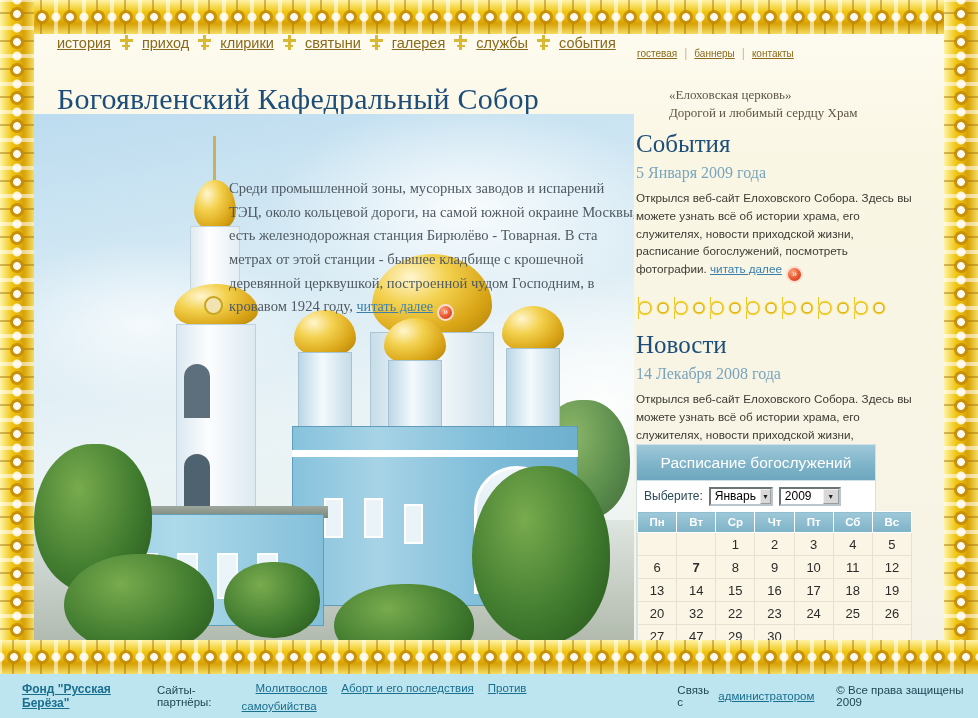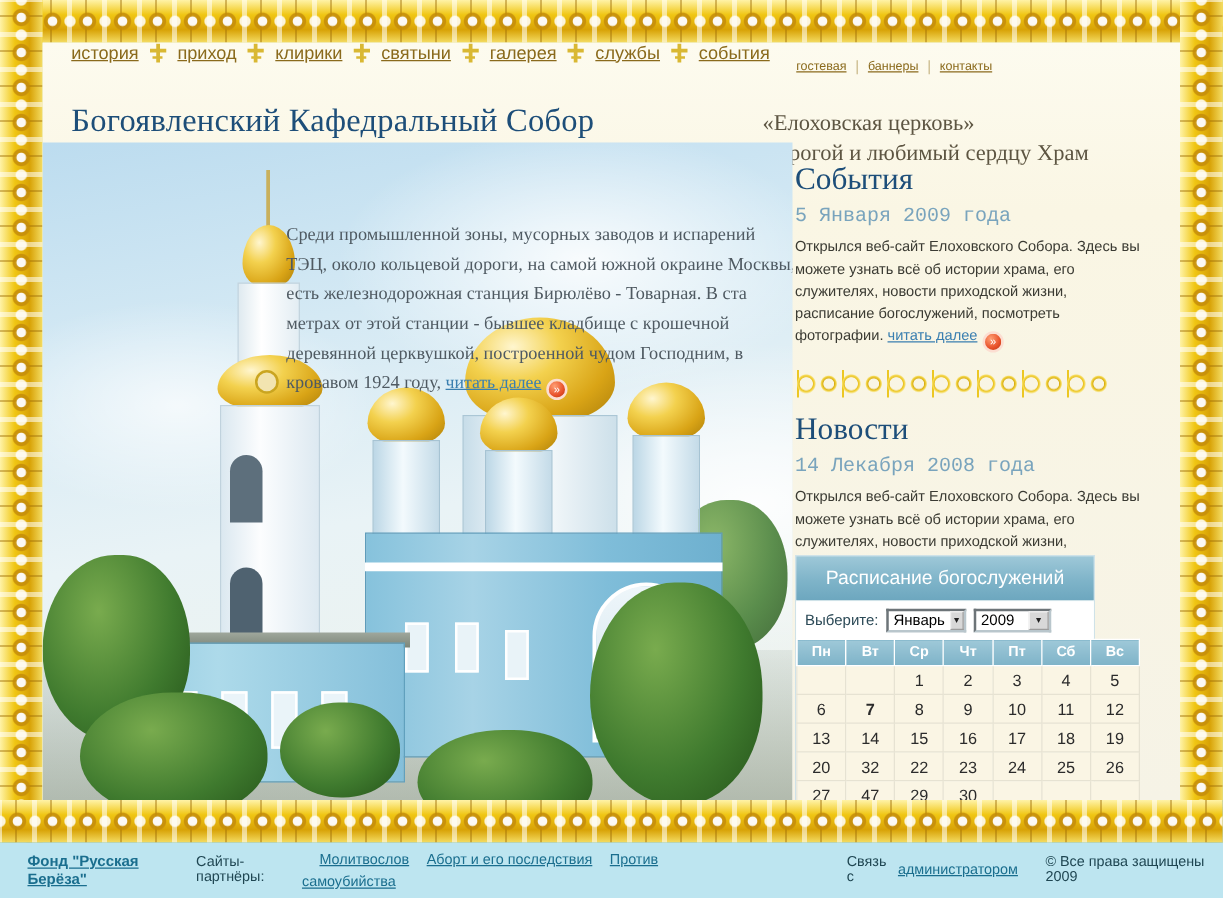--- a/index.html
+++ b/index.html
@@ -96,31 +96,31 @@
     position: absolute; left: 603px; top: 0;
     height: 38px; display: flex; align-items: center;
   }
   .nav-util .nav-link { font-size: 10px; }
   .util-div { color: #c9b98a; margin: 0 7px; font-size: 12px; }
 
   
   .site-title {
     position: absolute; left: 23px; top: 48px;
     font-family: "Liberation Serif", serif;
-    font-size: 26px;
+    font-size: 30px;
     color: #1d4e79;
     letter-spacing: 0.2px;
     white-space: nowrap;
   }
 
   
   .tagline {
-    position: absolute; left: 576px; top: 52px;
+    position: absolute; left: 635px; top: 52px;
     font-family: "Liberation Serif", serif;
-    font-size: 18px;
+    font-size: 13px;
     color: #5d5542;
     line-height: 1.35;
   }
 
   
   .hero {
     position: absolute; left: 0; top: 80px;
     width: 600px; height: 526px;
     overflow: hidden;
     background: linear-gradient(170deg, #bcdcef 0%, #d4e9f4 28%, #e9f3f6 55%, #eef2ea 100%);
@@ -280,21 +280,21 @@
     position: absolute; left: 602px; top: 96px;
     width: 282px;
   }
   .sb-heading {
     font-family: "Liberation Serif", serif;
     font-size: 25px;
     color: #1d4e79;
     margin-bottom: 6px;
   }
   .sb-date {
-    font-family: Liberation Mono, monospace;
+    font-family: Liberation Serif, serif;
     font-size: 16px;
     color: #79a4bd;
     margin-bottom: 7px;
   }
   .sb-text {
     font-family: "Liberation Sans", sans-serif;
     font-size: 11.7px;
     line-height: 1.52;
     color: #3b3b33;
   }

